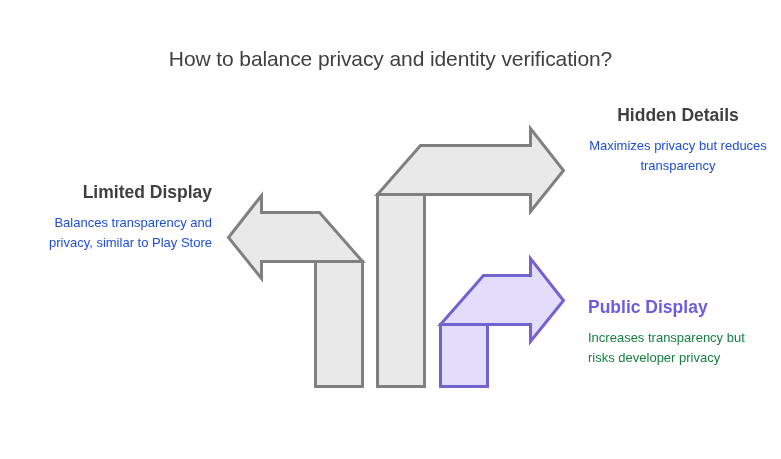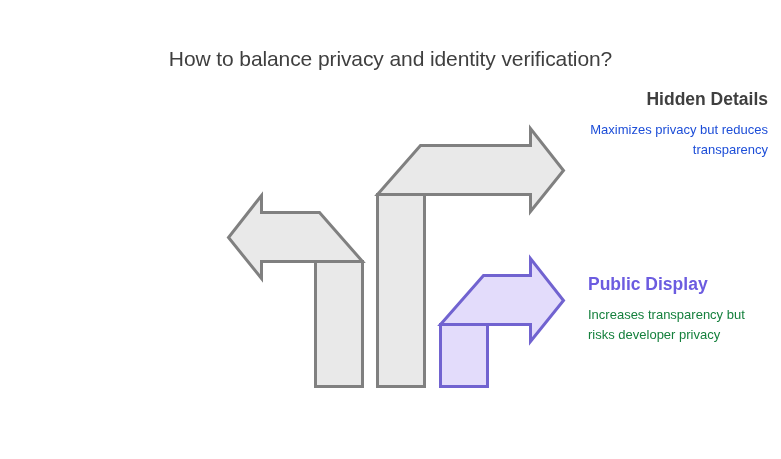--- a/index.html
+++ b/index.html
@@ -56,31 +56,31 @@
   }
   
   #label-limited-display {
     left: 16px;
     top: 181px;
     width: 196px;
     text-align: right;
   }
   #label-hidden-details {
     left: 588px;
-    top: 88px;
+    top: 104px;
     width: 180px;
-    text-align: right;
+    text-align: center;
   }
   #label-public-display {
     left: 588px;
     top: 273px;
     width: 180px;
     text-align: left;
   }
-  .accent .label-head { color: #6c5ce0; }
+  .accent .label-head { color: #6c5ce0; margin-top: 23px; }
   .accent .label-body { color: #15803d; }
 </style>
 </head>
 <body>
 
 <div id="canvas">
 
   <svg id="diagram-svg" viewBox="0 0 781 459">
 
     <g>
@@ -94,20 +94,24 @@
     </g>
 
     <g>
       <path d="M 440.5 324.5 L 487.5 324.5 L 487.5 386.5 L 440.5 386.5 Z" fill="#e3dcfb" stroke="#7163d0" stroke-width="3" stroke-linejoin="miter"></path>
       <path d="M 440.5 324.5 L 483.5 275.5 L 530.5 275.5 L 530.5 258.5 L 563.5 300.5 L 530.5 341.5 L 530.5 324.5 Z" fill="#e3dcfb" stroke="#7163d0" stroke-width="3" stroke-linejoin="miter"></path>
     </g>
   </svg>
 
   <div class="page-title">How to balance privacy and identity verification?</div>
 
+  <div class="label-block" id="label-limited-display">
+    <div class="label-head">Limited Display</div>
+    <div class="label-body">Balances transparency and privacy, similar to Play Store</div>
+  </div>
 
   <div class="label-block" id="label-hidden-details">
     <div class="label-head">Hidden Details</div>
     <div class="label-body">Maximizes privacy but reduces transparency</div>
   </div>
 
   <div class="label-block accent" id="label-public-display">
     <div class="label-head">Public Display</div>
     <div class="label-body">Increases transparency but risks developer privacy</div>
   </div>

